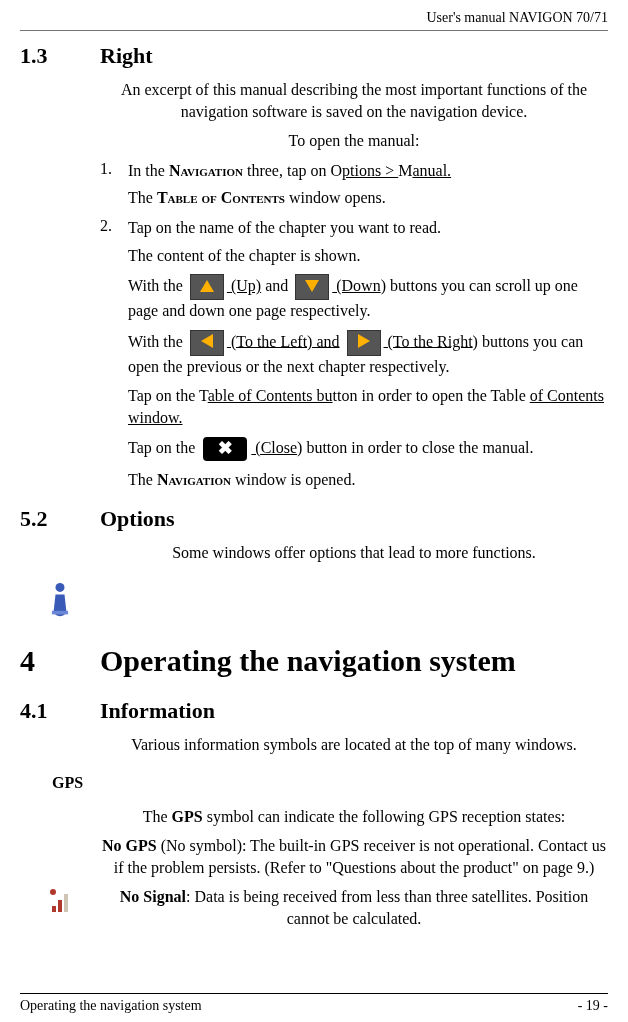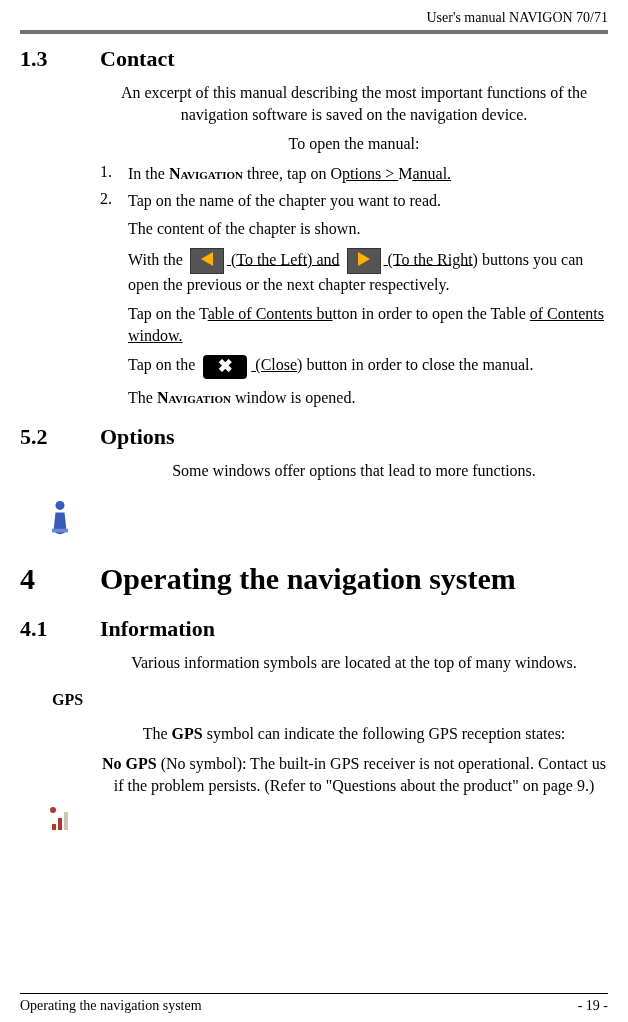--- a/index.html
+++ b/index.html
@@ -10,21 +10,21 @@
       background: #fff;
       width: 628px;
       min-height: 1022px;
       padding: 10px 20px 0 20px;
       position: relative;
     }
     .header {
       text-align: right;
       font-size: 14px;
       padding-bottom: 4px;
-      border-bottom: 4px solid #737373;
+      border-bottom: 1px solid #737373;
       margin-bottom: 12px;
     }
     .section {
       display: flex;
       margin-bottom: 8px;
     }
     .sec-num {
       width: 80px;
       flex-shrink: 0;
       font-size: 22px;
@@ -163,37 +163,43 @@
 </head>
 <body>
 
 <div class="header">
   <span>User's manual NAVIGON 70/71</span>
 </div>
 
 <div class="section">
   <div class="sec-num">1.3</div>
   <div class="sec-content">
-    <div class="sec-title">Contact</div>
+    <div class="sec-title">Right</div>
     <div class="body-text">An excerpt of this manual describing the most important functions of the navigation software is saved on the navigation device.</div>
     <div class="body-text">To open the manual:</div>
 
     <div class="list-item">
       <div class="list-num">1.</div>
       <div class="list-body">
         <span>In the </span><span class="sc">Navigation</span><span> three, tap on O</span><span class="ul">ptions &gt; </span><span>M</span><span class="ul">anual.</span>
       </div>
     </div>
+    <div class="list-sub">
+      <span>The </span><span class="sc">Table of Contents</span><span> window opens.</span>
+    </div>
 
     <div class="list-item">
       <div class="list-num">2.</div>
       <div class="list-body">Tap on the name of the chapter you want to read.</div>
     </div>
     <div class="list-sub">The content of the chapter is shown.</div>
 
+    <div class="list-sub">
+      <span>With the </span><span class="icon-btn"><span class="arrow arrow-up"></span></span><span class="ul"> (Up)</span><span> and </span><span class="icon-btn"><span class="arrow arrow-down"></span></span><span class="ul"> (Down</span><span>) buttons you can scroll up one page and down one page respectively.</span>
+    </div>
 
     <div class="list-sub">
       <span>With the </span><span class="icon-btn"><span class="arrow arrow-left"></span></span><span class="ul">  (To the Left) and</span><span> </span><span class="icon-btn"><span class="arrow arrow-right"></span></span><span class="ul"> (To the Right</span><span>) buttons you can open the previous or the next chapter respectively.</span>
     </div>
 
     <div class="list-sub">
       <span>Tap on the T</span><span class="ul">able of Contents bu</span><span>tton in order to open the Table </span><span class="ul">of Contents window.</span>
     </div>
 
     <div class="list-sub">
@@ -253,18 +259,21 @@
 
 <div class="section">
   <div class="icon-col">
     <svg class="nosig-icon" viewBox="0 0 20 26">
       <rect x="2" y="18" width="4" height="6" fill="#b0382c"></rect>
       <rect x="8" y="12" width="4" height="12" fill="#b0382c"></rect>
       <rect x="14" y="6" width="4" height="18" fill="#d0c4b4"></rect>
       <circle cx="3" cy="4" r="3" fill="#b0382c"></circle>
     </svg>
   </div>
+  <div class="sec-content body-text">
+    <b>No Signal</b><span>: Data is being received from less than three satellites. Position cannot be calculated.</span>
+  </div>
 </div>
 
 <div class="footer">
   <span>Operating the navigation system</span>
   <span>- 19 -</span>
 </div>
 
 </body></html>

